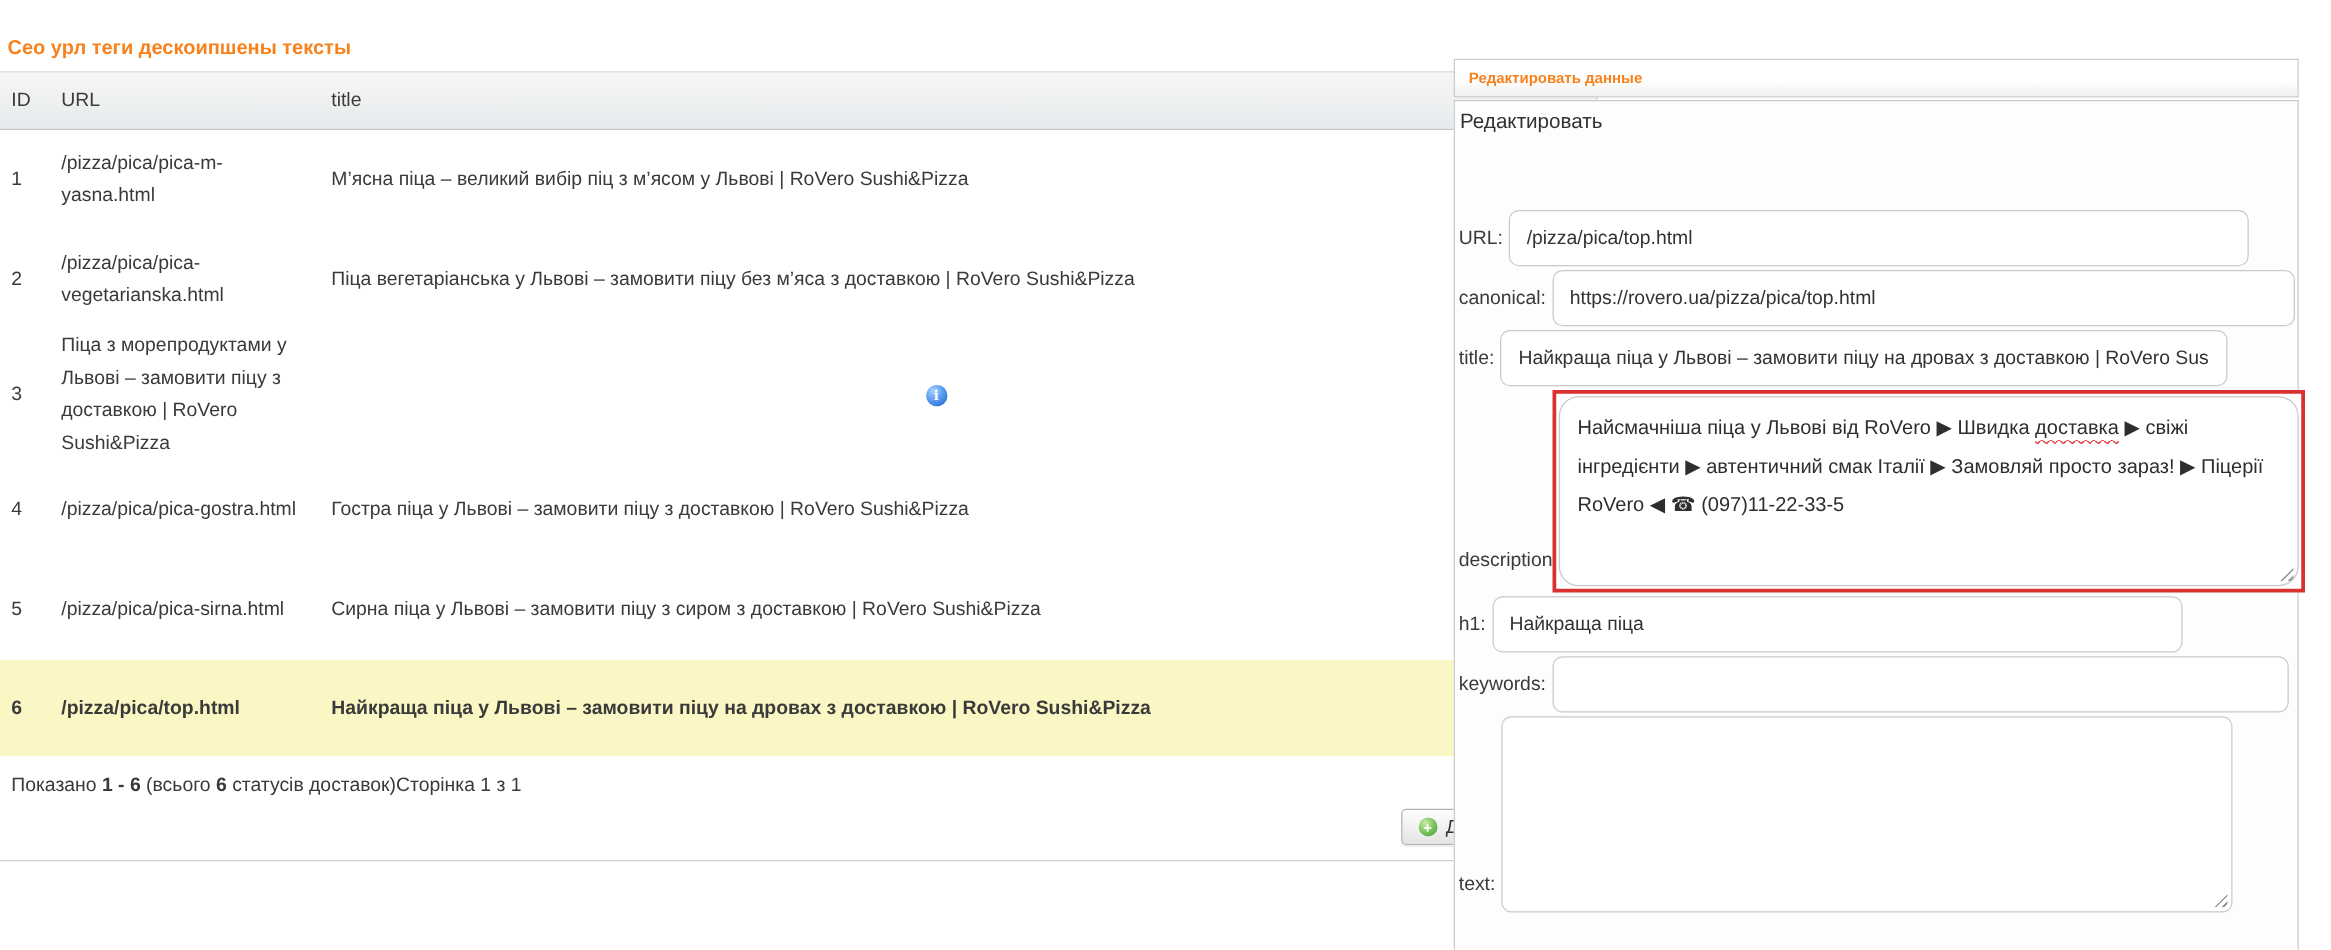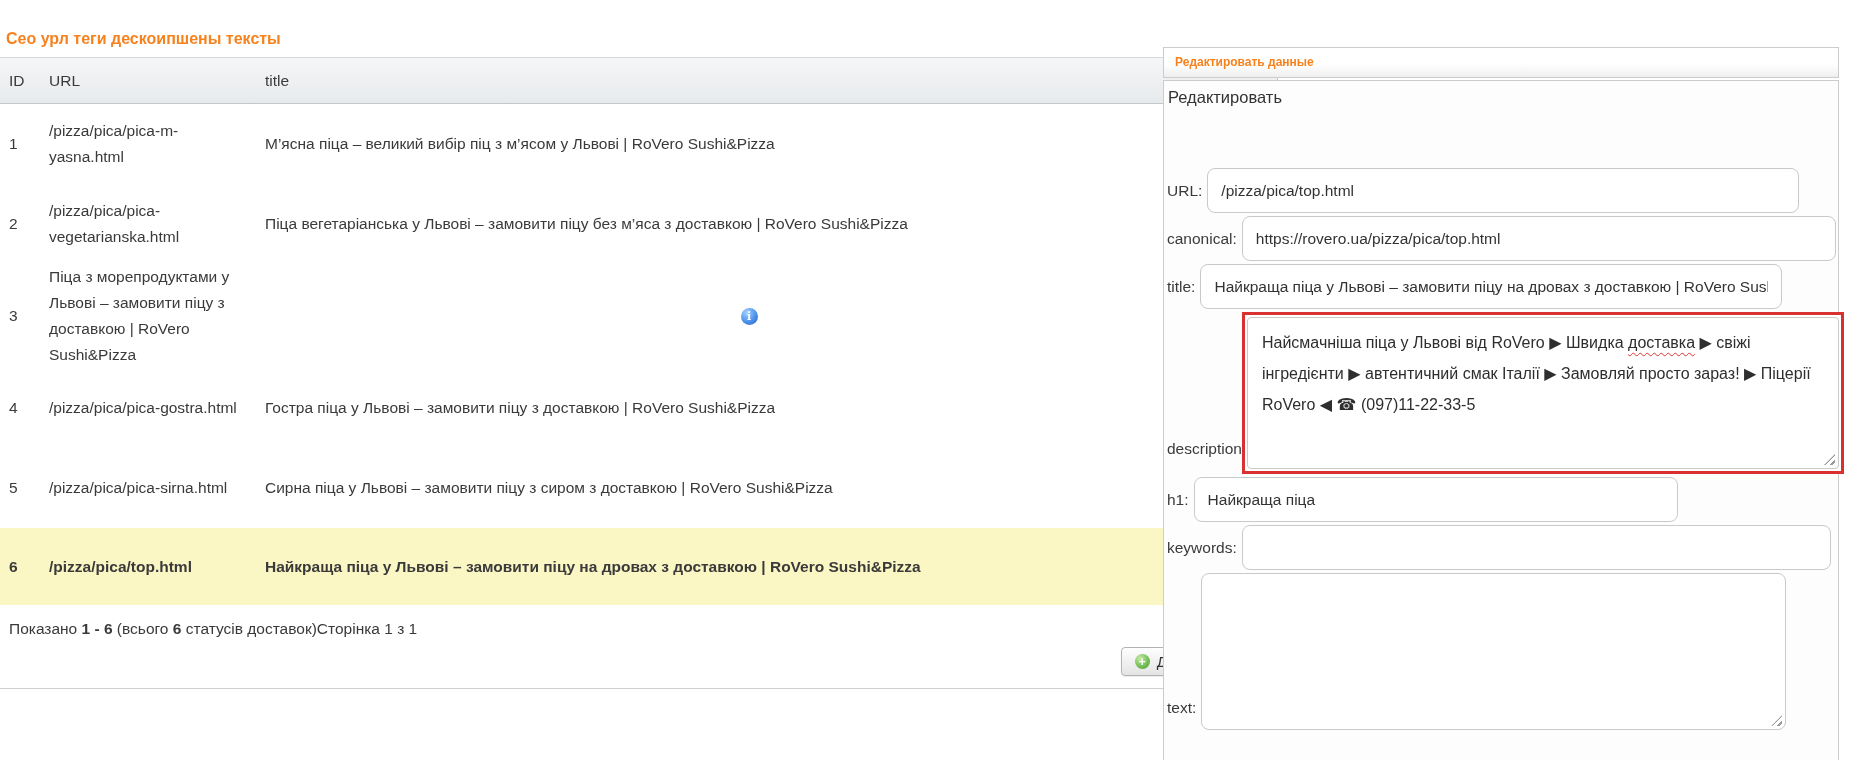--- a/index.html
+++ b/index.html
@@ -70,24 +70,24 @@
   .frow{display:flex;align-items:center;margin-bottom:3px}
   .frow label{margin-right:5px;white-space:nowrap;color:#3a3a3a}
   .frow.bottom-align{align-items:flex-end}
   .frow.bottom-align label{margin-bottom:13px}
   .frow.bottom-align label.tight{margin-right:0;margin-bottom:16px}
   .ctrl{
     box-sizing:border-box;height:45px;border:1px solid #c9c9c9;border-radius:8px;
     background:#fff;font:inherit;color:#333;padding:0 13px;outline:none;
   }
   .w-url{width:592px}.w-canonical{width:594px}.w-title{width:582px}
-  .w-h1{width:484px}.w-keywords{width:589px}
+  .w-h1{width:552px}.w-keywords{width:589px}
   .red-outline{border:3px solid #d93030;padding:2px;background:#fff}
   .desc-box{
-    box-sizing:border-box;width:592px;height:152px;border:1px solid #c9c9c9;border-radius:4px;
+    box-sizing:border-box;width:592px;height:152px;border:1px solid #c9c9c9;border-radius:16px;
     background:#fff;padding:9px 14px;line-height:31px;color:#2e2e2e;font-size:16px;
     position:relative;overflow:hidden;
   }
   .misspelled{
     text-decoration:underline;text-decoration-style:wavy;
     text-decoration-color:#e03434;text-decoration-thickness:1px;text-underline-offset:4px;
   }
   .textarea-empty{
     box-sizing:border-box;width:585px;height:157px;border:1px solid #c9c9c9;border-radius:8px;
     background:#fff;position:relative;

